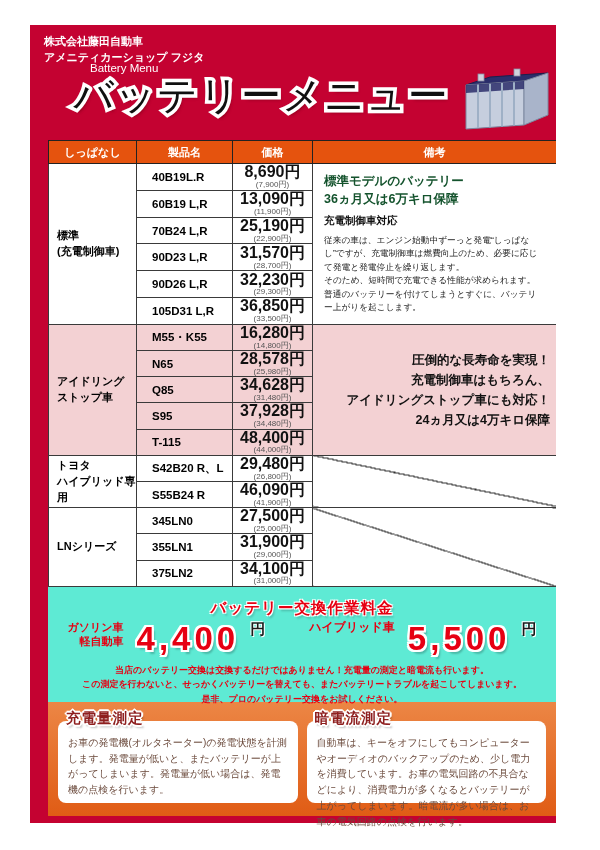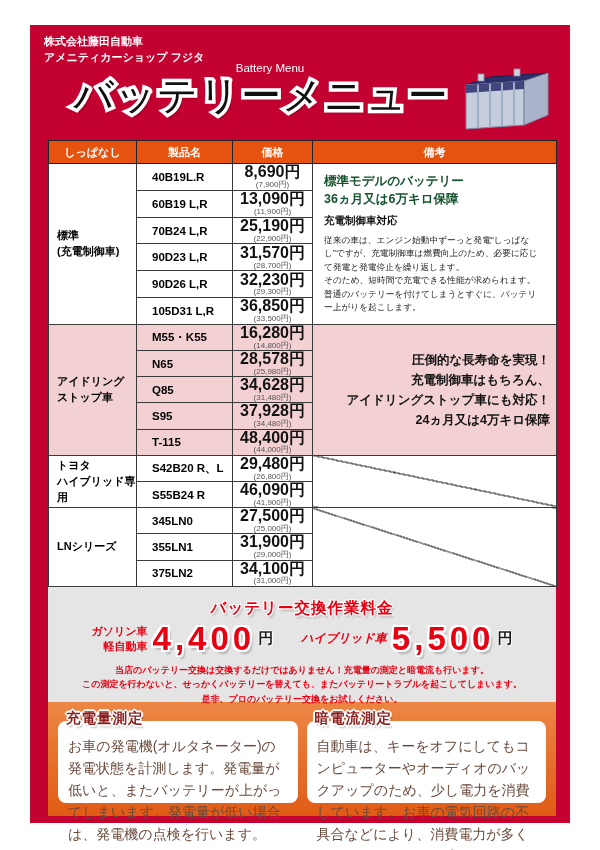--- a/index.html
+++ b/index.html
@@ -1,22 +1,22 @@
 <!DOCTYPE html>
 <html><head>
 <meta charset="utf-8">
 <style>
   html,body{margin:0;padding:0;background:#fff;}
   #app{position:relative;width:556px;height:850px;background:#fff;overflow:hidden;
-       font-family:"Liberation Sans","DejaVu Sans",sans-serif;padding-left:36px;}
+       font-family:"Liberation Sans","DejaVu Sans",sans-serif;}
   .sheet{position:absolute;left:30px;top:25px;width:540px;height:798px;background:#c40231;}
 
   
   .company{position:absolute;left:14px;top:9px;color:#fff;font-weight:bold;font-size:11px;line-height:1.45;}
-  .subtitle{position:absolute;top:37px;left:60px;width:360px;text-align:center;color:#fff;font-size:11.5px;}
+  .subtitle{position:absolute;top:37px;left:60px;width:360px;text-align:left;color:#fff;font-size:11.5px;}
   .big-title{position:absolute;top:48px;left:0;width:462px;text-align:center;
              font-size:40px;font-weight:normal;letter-spacing:1px;line-height:1.1;}
   .big-title .back{position:absolute;inset:0;color:#fff;-webkit-text-stroke:7px #fff;
                    text-shadow:3px 4px 3px rgba(60,0,0,.35);}
   .big-title .front{position:relative;color:#101010;}
   .battery{position:absolute;right:10px;top:34px;width:104px;height:76px;}
 
   
   .panel{position:absolute;left:18px;top:115px;width:508px;}
   table{border-collapse:collapse;width:508px;table-layout:fixed;background:#fff;}
@@ -32,42 +32,42 @@
   .notes .ntitle{font-size:12.5px;font-weight:bold;line-height:1.4;white-space:pre-line;color:#14532d;}
   .notes .nsub{font-size:10.5px;font-weight:bold;margin-top:6px;color:#111;}
   .notes .nbody{font-size:8.7px;line-height:1.55;margin-top:6px;color:#222;white-space:pre-line;}
   td.notes2{vertical-align:middle;font-size:12.5px;font-weight:bold;line-height:1.6;
             padding:6px 6px 6px 12px;white-space:pre-line;color:#111;text-align:right;}
   tr.pink td{background:#f3d1d3;}
   td.diag{background-image:linear-gradient(to top right,transparent calc(50% - .6px),
           #333 calc(50% - .6px),#333 calc(50% + .6px),transparent calc(50% + .6px));}
 
   
-  .fee{height:115px;background:#e5e5e5;text-align:center;}
+  .fee{height:115px;background:#5eead4;text-align:center;}
   .fee-title{padding-top:11px;font-size:15.5px;font-weight:bold;color:#e60012;letter-spacing:1px;
      text-shadow:-1px -1px 0 #fff,1px -1px 0 #fff,-1px 1px 0 #fff,1px 1px 0 #fff,2px 3px 2px rgba(0,0,0,.18);}
-  .fee-row{display:flex;justify-content:center;align-items:center;gap:5px;margin-top:1px;}
+  .fee-row{display:flex;justify-content:center;align-items:flex-start;gap:13px;margin-top:1px;}
   .fee-label{color:#e60012;font-weight:bold;font-size:11px;white-space:pre-line;text-align:right;line-height:1.3;}
-  .fee-label.single{font-size:12px;font-style:italic;}
+  .fee-label.single{font-size:12px;}
   .fee-price{color:#e60012;font-size:33px;font-weight:bold;letter-spacing:4px;
      text-shadow:-2px -2px 0 #fff,2px -2px 0 #fff,-2px 2px 0 #fff,2px 2px 0 #fff,
                  -2px 0 0 #fff,2px 0 0 #fff,0 -2px 0 #fff,0 2px 0 #fff,3px 4px 2px rgba(0,0,0,.22);}
   .fee-unit{color:#1a1a1a;font-size:15px;font-weight:bold;margin-left:-2px;
      text-shadow:-1px -1px 0 #fff,1px 1px 0 #fff;}
   .fee-gap{width:18px;}
   .fee-notes{margin-top:5px;color:#e60012;font-size:9px;line-height:1.6;white-space:pre-line;font-weight:bold;}
 
   
   .measures{height:114px;background:linear-gradient(180deg,#ec8645,#e05c15);
             display:flex;gap:9px;padding:19px 10px 13px;box-sizing:border-box;}
   .mbox{position:relative;background:#fff;border-radius:8px;flex:1;padding:11px 10px 6px;box-sizing:border-box;}
   .mtitle{position:absolute;top:-12px;left:8px;font-size:14.5px;font-weight:bold;color:#8e1f1f;letter-spacing:1px;
      text-shadow:-2px 0 #fff,2px 0 #fff,0 -2px #fff,0 2px #fff,-1px -1px #fff,1px 1px #fff,
                  -1px 1px #fff,1px -1px #fff,2px 3px 2px rgba(0,0,0,.25);}
-  .mbody{font-size:14px;line-height:1.58;color:#6b4a3c;margin-top:3px;}
+  .mbody{font-size:10px;line-height:1.58;color:#6b4a3c;margin-top:3px;}
 </style>
 </head>
 <body>
 
 <div id="app">
   <div class="sheet">
 
     <div class="company">
       <div>株式会社藤田自動車</div>
       <div>アメニティカーショップ フジタ</div>

